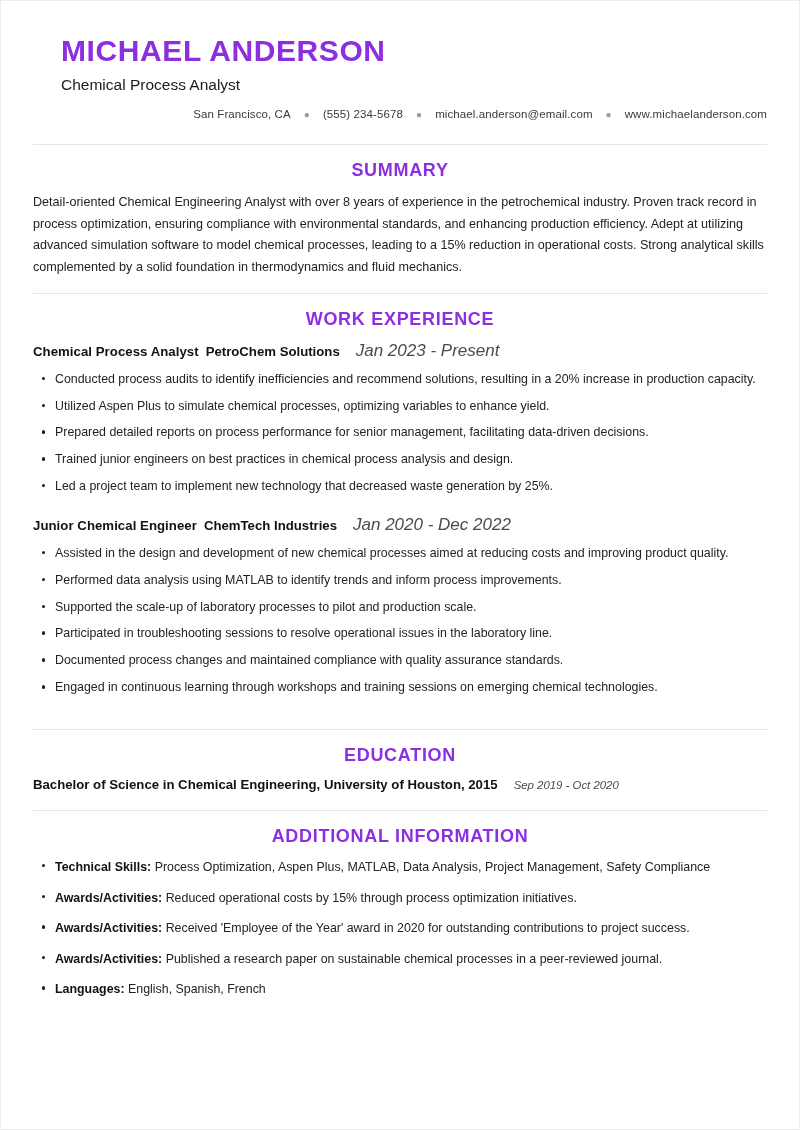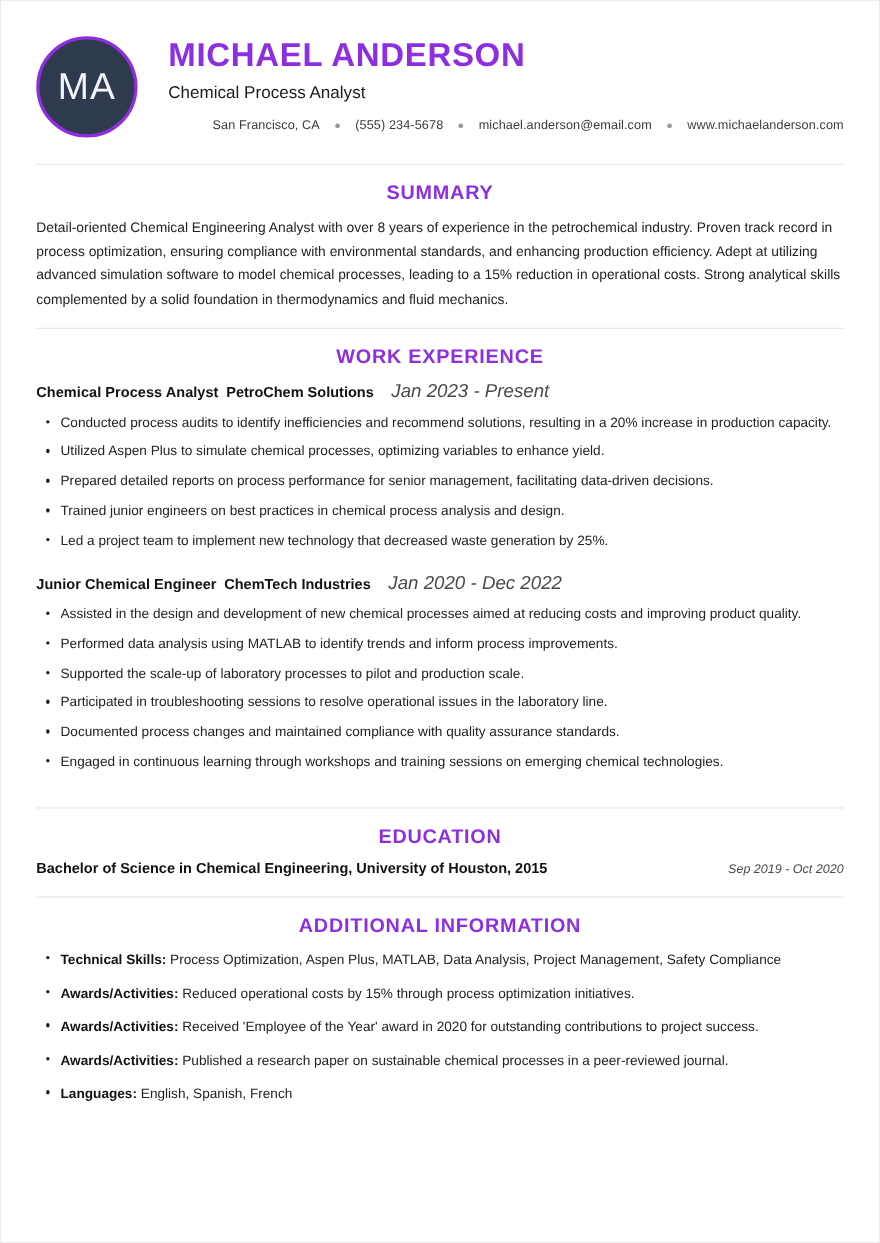--- a/index.html
+++ b/index.html
@@ -161,21 +161,20 @@
     width: 3.4px;
     height: 3.4px;
     border-radius: 50%;
     background: #1c1c1c;
   }
 
   
   .edu-row {
     display: flex;
     align-items: baseline;
-    justify-content: space-between;
   }
   .edu-degree {
     font-size: 13.2px;
     font-weight: bold;
     color: #121212;
   }
   .edu-dates {
     font-size: 11.4px;
     font-style: italic;
     color: #4a4a4a;
@@ -217,23 +216,20 @@
   .edu-section { padding-top: 24px; }
   .add-section { padding-top: 18px; }
 </style>
 </head>
 <body>
 
 <div class="page">
   <div class="inner">
 
     <div class="header">
-      <div class="avatar">
-        <span class="avatar-initials">MA</span>
-      </div>
       <div class="header-text">
         <div class="name">MICHAEL ANDERSON</div>
         <div class="headline">Chemical Process Analyst</div>
         <div class="contact-line">
             <span class="contact-item">San Francisco, CA</span>
             <span class="contact-sep">●</span>
             <span class="contact-item">(555) 234-5678</span>
             <span class="contact-sep">●</span>
             <span class="contact-item">michael.anderson@email.com</span>
             <span class="contact-sep">●</span>

